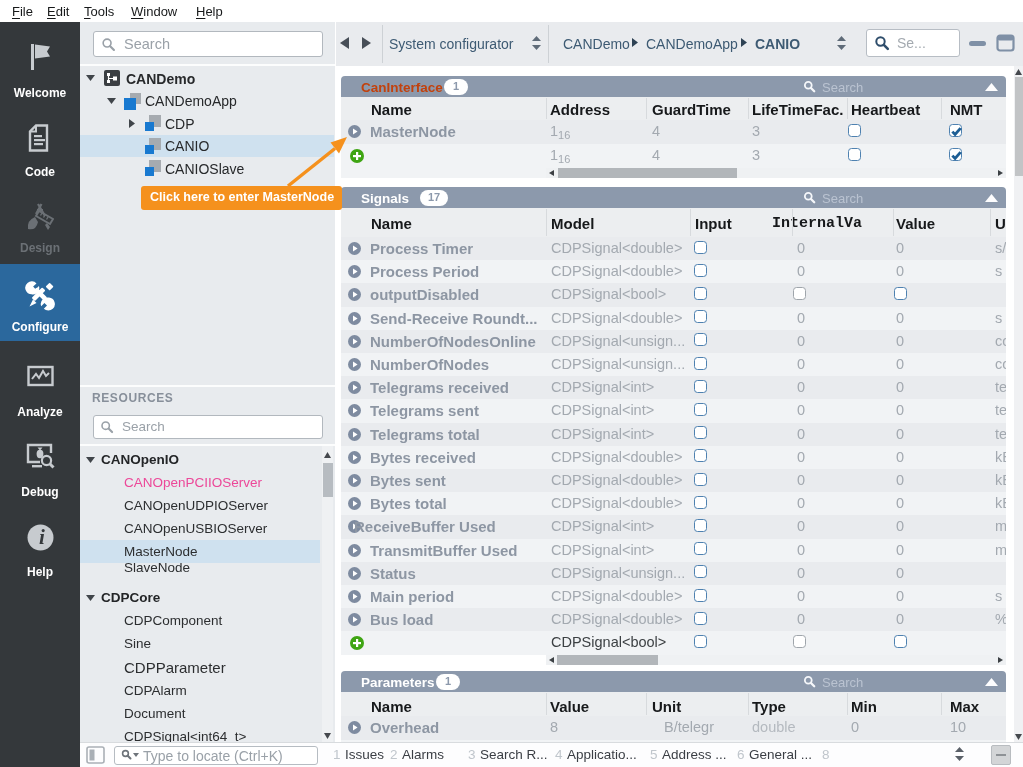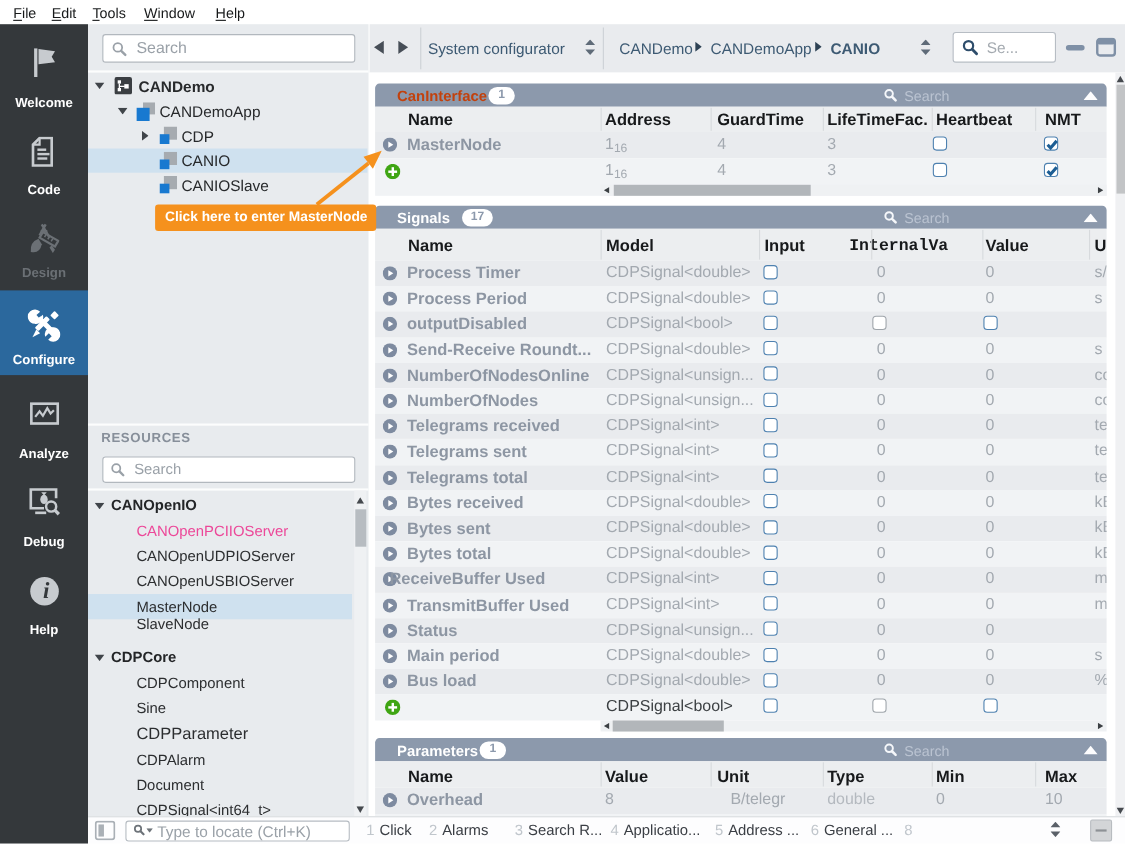--- a/index.html
+++ b/index.html
@@ -540,21 +540,21 @@
 <div class="abs" style="left:114px;top:745.5px;width:204px;height:19px;background:#fff;border:1px solid #b6bcc2;border-radius:3px;"></div>
 <svg style="position:absolute;left:121px;top:749px" width="11" height="11" viewBox="0 0 16 16">
     <circle cx="6.5" cy="6.5" r="4.2" fill="none" stroke="#6e747a" stroke-width="2.33"></circle>
     <line x1="9.8" y1="9.8" x2="13.8" y2="13.8" stroke="#6e747a" stroke-width="2.93" stroke-linecap="round"></line>
   </svg>
 <svg style="position:absolute;left:133px;top:753px" width="6" height="4">
     <polygon points="0,0 6,0 3.0,4" fill="#6e747a"></polygon>
   </svg>
 <div class="lbl" style="left:143px;top:748px;font-size:14px;color:#9aa1a8;">Type to locate (Ctrl+K)</div>
 <div class="lbl" style="left:333px;top:747px;font-size:13.5px;color:#c0c6cc;">1</div>
-<div class="lbl" style="left:345px;top:747px;font-size:13.5px;color:#3a3e44;">Click</div>
+<div class="lbl" style="left:345px;top:747px;font-size:13.5px;color:#3a3e44;">Issues</div>
 <div class="lbl" style="left:390px;top:747px;font-size:13.5px;color:#c0c6cc;">2</div>
 <div class="lbl" style="left:402px;top:747px;font-size:13.5px;color:#3a3e44;">Alarms</div>
 <div class="lbl" style="left:468px;top:747px;font-size:13.5px;color:#c0c6cc;">3</div>
 <div class="lbl" style="left:480px;top:747px;font-size:13.5px;color:#3a3e44;">Search R...</div>
 <div class="lbl" style="left:555px;top:747px;font-size:13.5px;color:#c0c6cc;">4</div>
 <div class="lbl" style="left:567px;top:747px;font-size:13.5px;color:#3a3e44;">Applicatio...</div>
 <div class="lbl" style="left:650px;top:747px;font-size:13.5px;color:#c0c6cc;">5</div>
 <div class="lbl" style="left:662px;top:747px;font-size:13.5px;color:#3a3e44;">Address ...</div>
 <div class="lbl" style="left:737px;top:747px;font-size:13.5px;color:#c0c6cc;">6</div>
 <div class="lbl" style="left:749px;top:747px;font-size:13.5px;color:#3a3e44;">General ...</div>

